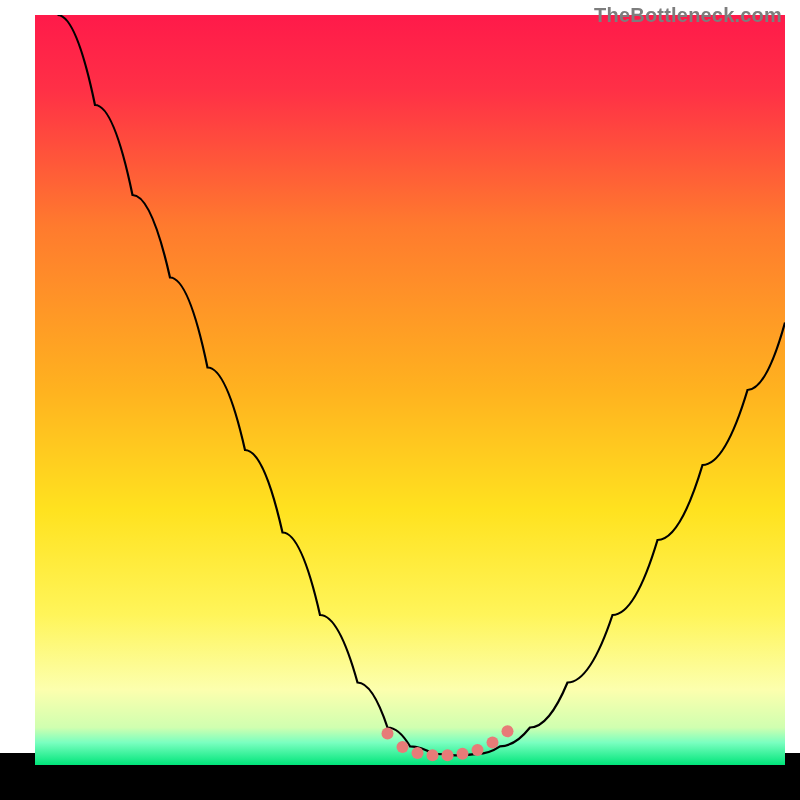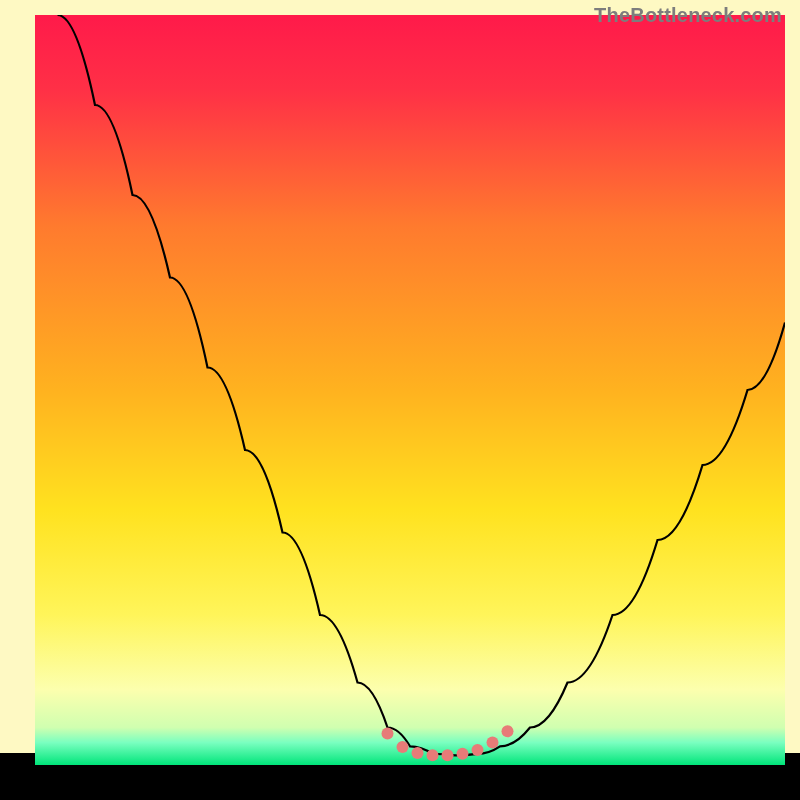--- a/index.html
+++ b/index.html
@@ -3,21 +3,21 @@
 <meta charset="utf-8">
 <style>
   * { margin: 0; padding: 0; box-sizing: border-box; }
   html, body { width: 800px; height: 800px; overflow: hidden; }
   body { background: #000; font-family: Arial, sans-serif; }
   .frame {
     position: absolute;
     left: 0; top: 0;
     width: 800px;
     height: 753px;
-    background: #fef9c3;
+    background: #ffffff;
   }
   .plot {
     position: absolute;
     left: 35px;
     top: 15px;
     width: 750px;
     height: 750px;
   }
   .watermark {
     position: absolute;

